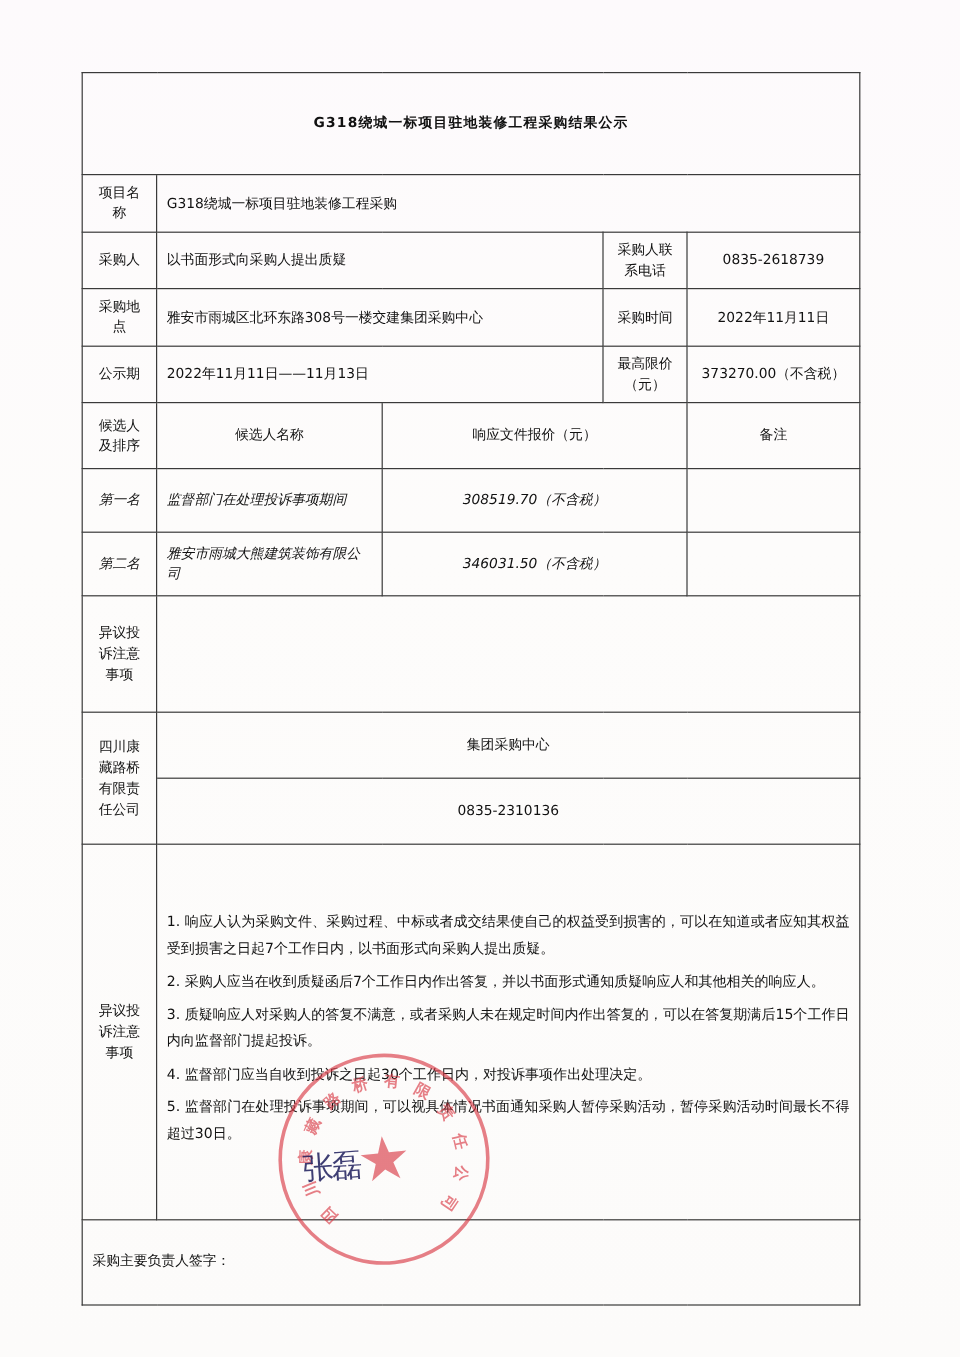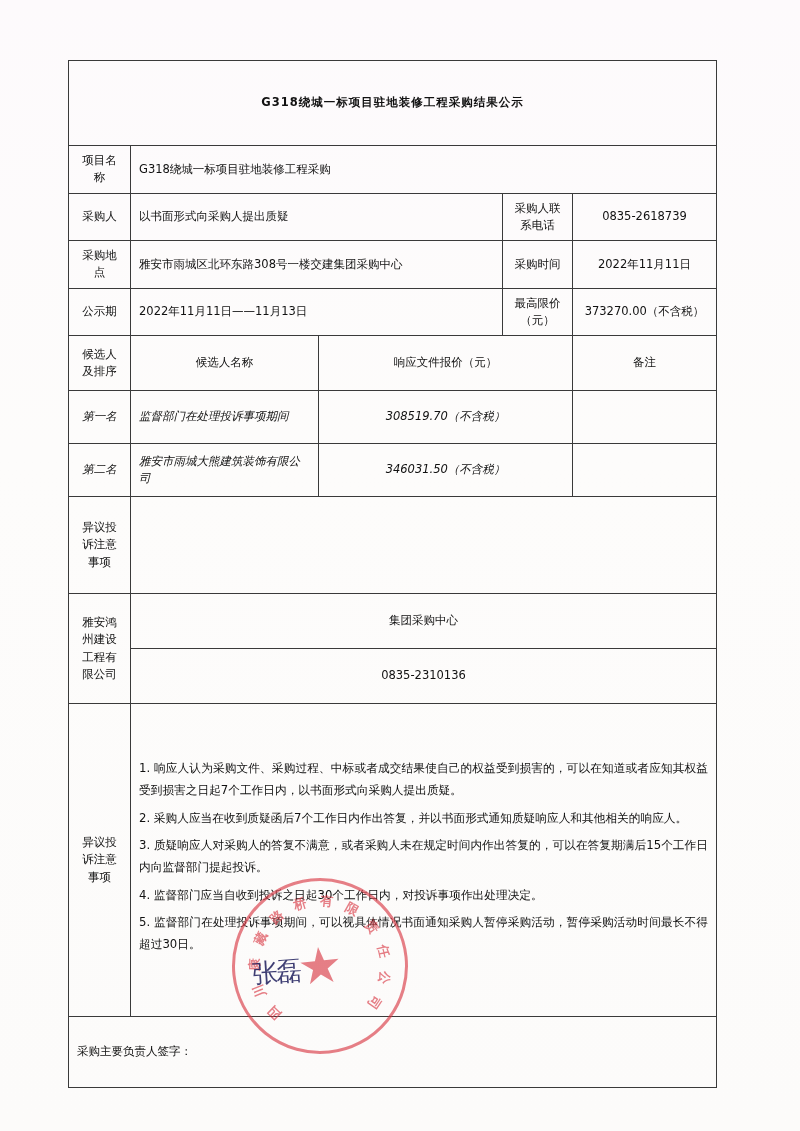--- a/index.html
+++ b/index.html
@@ -212,21 +212,21 @@
         <td class="ctr" colspan="2">346031.50（不含税）</td>
         <td class="ctr"></td>
       </tr>
 
       <tr>
         <td class="lbl notes-cell">异议投诉注意事项</td>
         <td class="notes-cell" colspan="4"></td>
       </tr>
 
       <tr>
-        <td class="lbl" rowspan="2">雅安鸿州建设工程有限公司</td>
+        <td class="lbl" rowspan="2">四川康藏路桥有限责任公司</td>
         <td class="ctr sup-name" colspan="4">集团采购中心</td>
       </tr>
       <tr>
         <td class="ctr sup-tel" colspan="4">0835-2310136</td>
       </tr>
 
       <tr>
         <td class="lbl dispute-lbl">异议投诉注意事项</td>
         <td class="dispute-body" colspan="4">
           <p>1. 响应人认为采购文件、采购过程、中标或者成交结果使自己的权益受到损害的，可以在知道或者应知其权益受到损害之日起7个工作日内，以书面形式向采购人提出质疑。</p>

